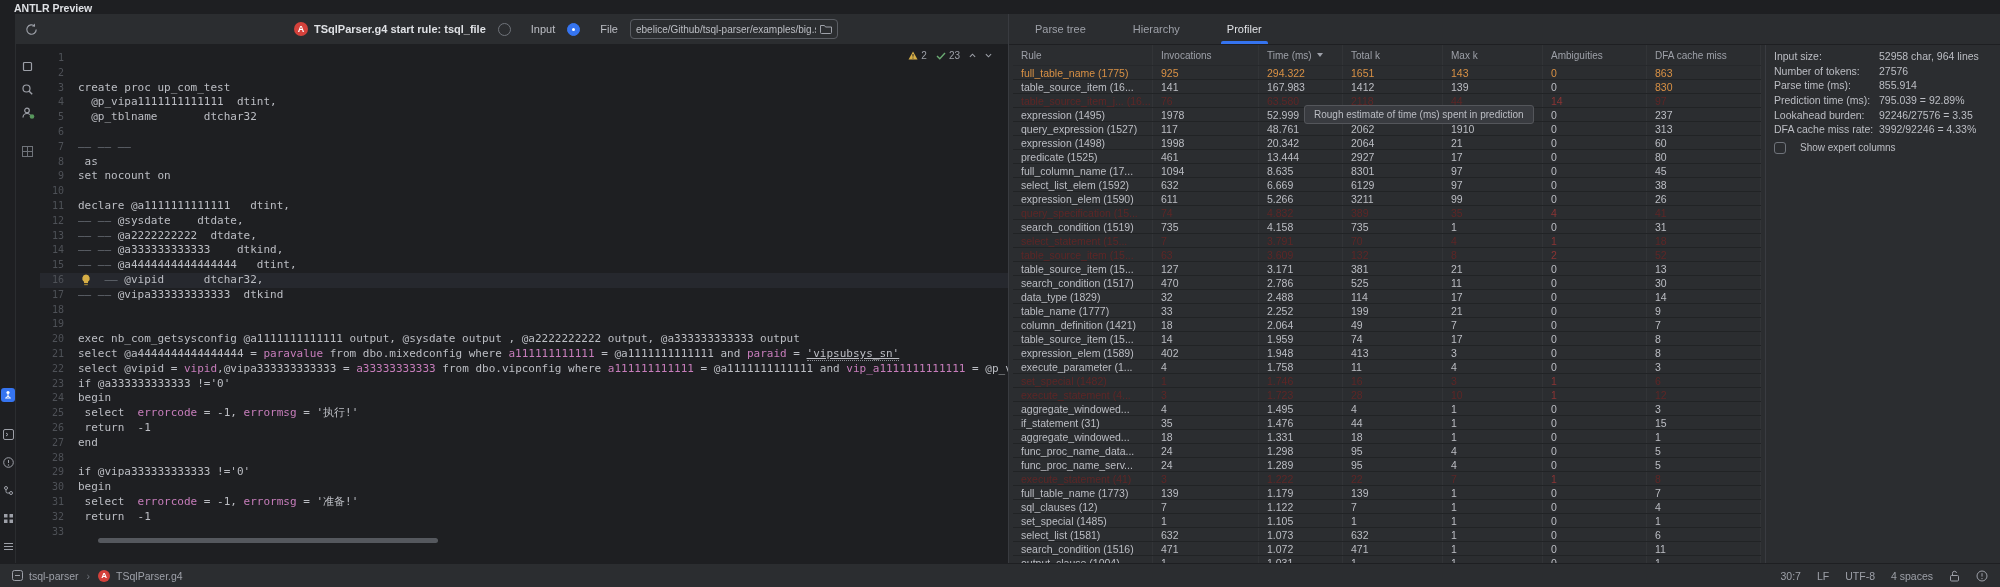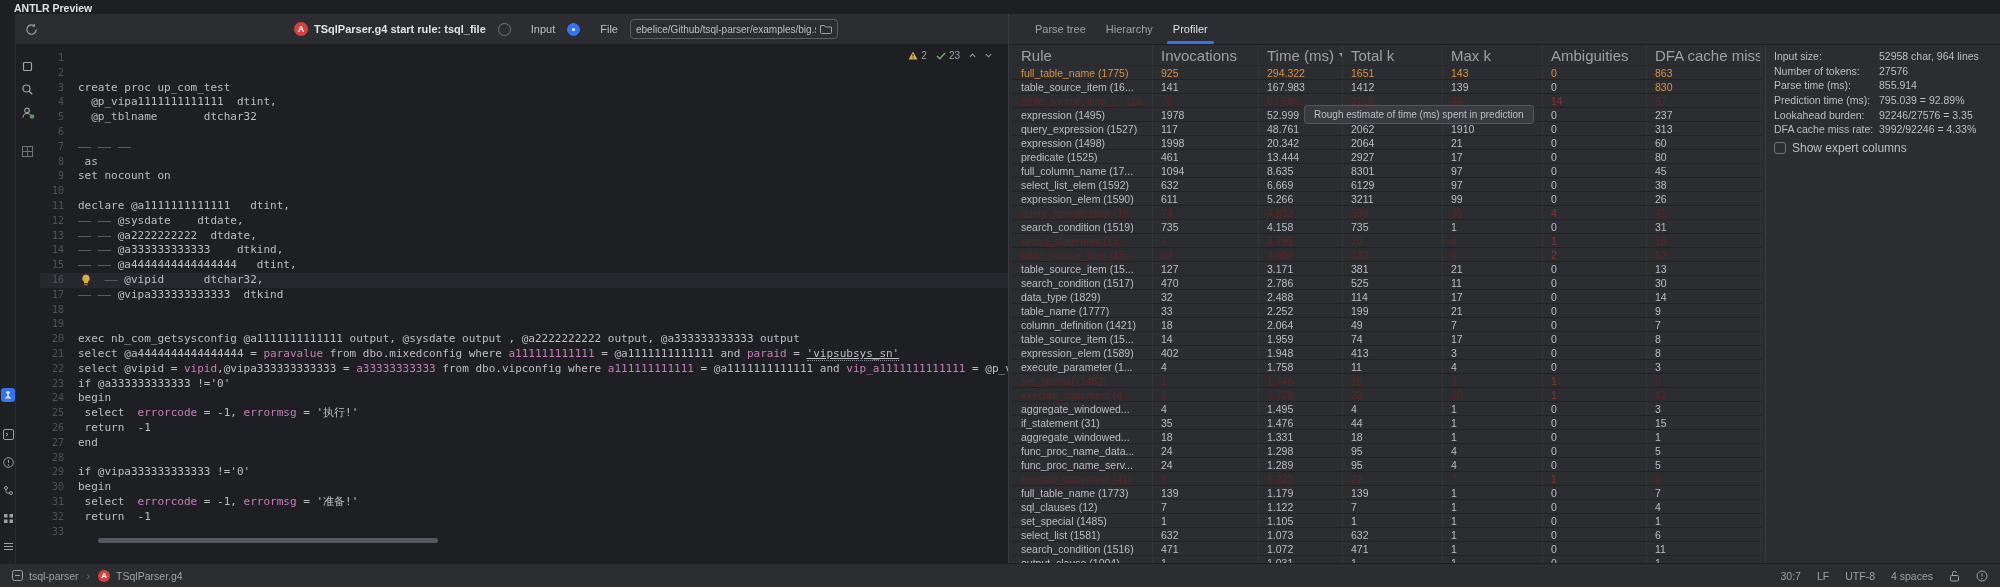--- a/index.html
+++ b/index.html
@@ -53,44 +53,44 @@
                color:#9da0a8;font-family:"Liberation Sans",sans-serif;font-size:10px;z-index:4;}
   .insp-item{display:flex;align-items:center;gap:3px;}
   .chev{width:7px;height:7px;}
   .hscroll{position:absolute;left:38px;right:4px;bottom:2px;height:5px;}
   .hthumb{position:absolute;left:20px;width:340px;top:0;height:5px;background:#55585e;border-radius:3px;}
 
   
   .vsep{position:absolute;left:1008px;top:14px;bottom:24px;width:1px;background:#393b40;}
   .profiler{position:absolute;left:1009px;right:0;top:14px;bottom:24px;background:#2b2d30;}
   .tabs{position:absolute;left:0;top:0;right:0;height:31px;display:flex;align-items:stretch;
-        padding-left:26px;gap:20px;border-bottom:1px solid #1e1f22;}
+        padding-left:26px;gap:47px;border-bottom:1px solid #1e1f22;}
   .tab{display:flex;align-items:center;color:#9da0a8;position:relative;}
   .tab.active{color:#dfe1e5;}
   .tab.active::after{content:"";position:absolute;left:-6px;right:-6px;bottom:0;height:3px;background:#3574f0;border-radius:2px 2px 0 0;}
 
   .ptable{position:absolute;left:4px;top:31px;width:748px;bottom:0;overflow:hidden;}
   .phead,.prow{display:grid;grid-template-columns:140px 106px 84px 100px 100px 104px 1fr;}
-  .phead{height:21px;line-height:21px;color:#9da0a8;font-size:15px;border-bottom:1px solid #26282b;}
+  .phead{height:21px;line-height:21px;color:#9da0a8;font-size:10px;border-bottom:1px solid #26282b;}
   .phcell{padding-left:8px;white-space:pre;overflow:hidden;border-right:1px solid rgba(255,255,255,0.035);display:flex;align-items:center;gap:5px;}
   .sortarrow{width:0;height:0;border-left:3.5px solid transparent;border-right:3.5px solid transparent;border-top:4px solid #9da0a8;}
   .prow{height:14px;line-height:14px;font-size:10.5px;color:#bcbec4;border-bottom:1px solid rgba(0,0,0,0.22);}
   .pcell{padding-left:8px;white-space:pre;overflow:hidden;border-right:1px solid rgba(255,255,255,0.035);}
   .r-orange{color:#d99145;}
   .r-red{color:#5e2626;}
   .r-red .c-amb{color:#8c3434;}
   .c-orange{color:#d99145;}
   .tooltip{position:absolute;left:291px;top:60px;height:19px;line-height:17px;padding:0 9px;background:#393b40;
            border:1px solid #54565b;border-radius:3px;color:#bcbec4;font-size:10px;z-index:6;white-space:nowrap;}
 
   .stats{position:absolute;left:756px;right:0;top:31px;bottom:0;border-left:1px solid #393b40;padding:4px 0 0 8px;}
   .srow{display:flex;height:14.7px;line-height:14.7px;font-size:10.5px;}
   .slabel{width:105px;min-width:105px;color:#bcbec4;}
   .svalue{color:#bcbec4;white-space:nowrap;}
-  .cbrow{display:flex;align-items:center;gap:6px;margin-top:3px;height:15px;color:#bcbec4;font-size:12px;}
+  .cbrow{display:flex;align-items:center;gap:14px;margin-top:3px;height:15px;color:#bcbec4;font-size:10px;}
   .cbox{width:12px;height:12px;border:1px solid #6f737a;border-radius:3px;background:transparent;}
   .legend{margin-top:6px;width:106px;border:1px solid #43454a;padding:3px 6px;}
   .lgitem{height:13px;line-height:13px;font-size:10.5px;white-space:nowrap;}
 
   
   .statusbar{position:absolute;left:0;right:0;bottom:0;height:24px;background:#2b2d30;border-top:1px solid #1e1f22;
              display:flex;align-items:center;padding:0 12px;color:#9da0a8;font-size:10.5px;}
   .sb-left{display:flex;align-items:center;gap:6px;}
   .crumb-sep{color:#6f737a;padding:0 2px;}
   .sb-spacer{flex:1;}

